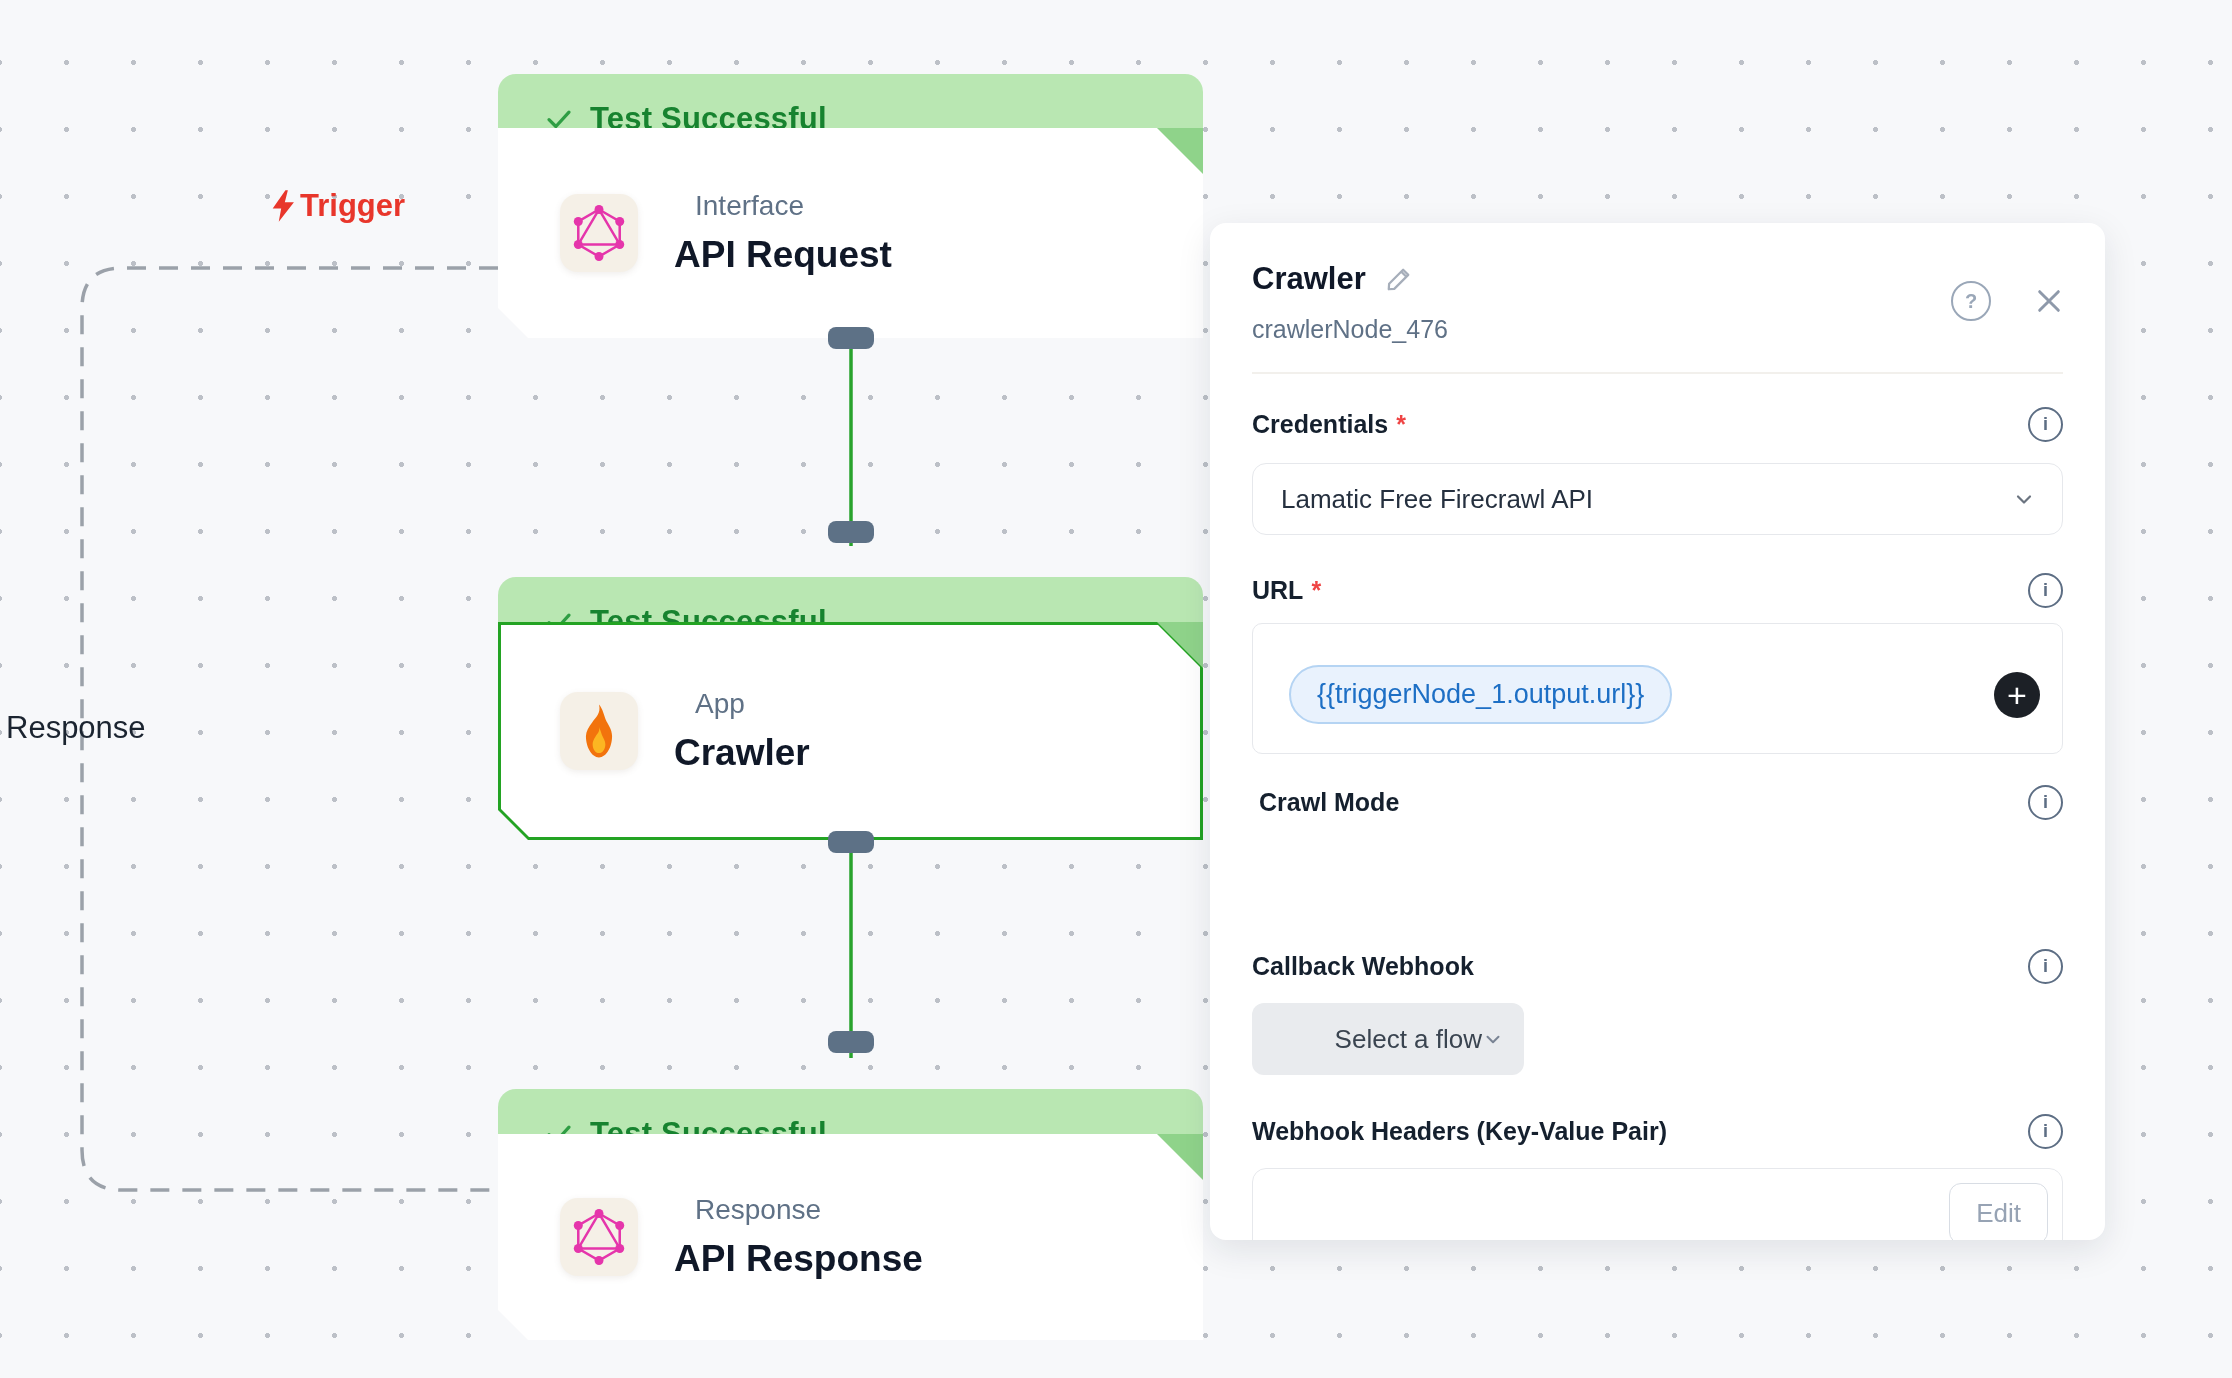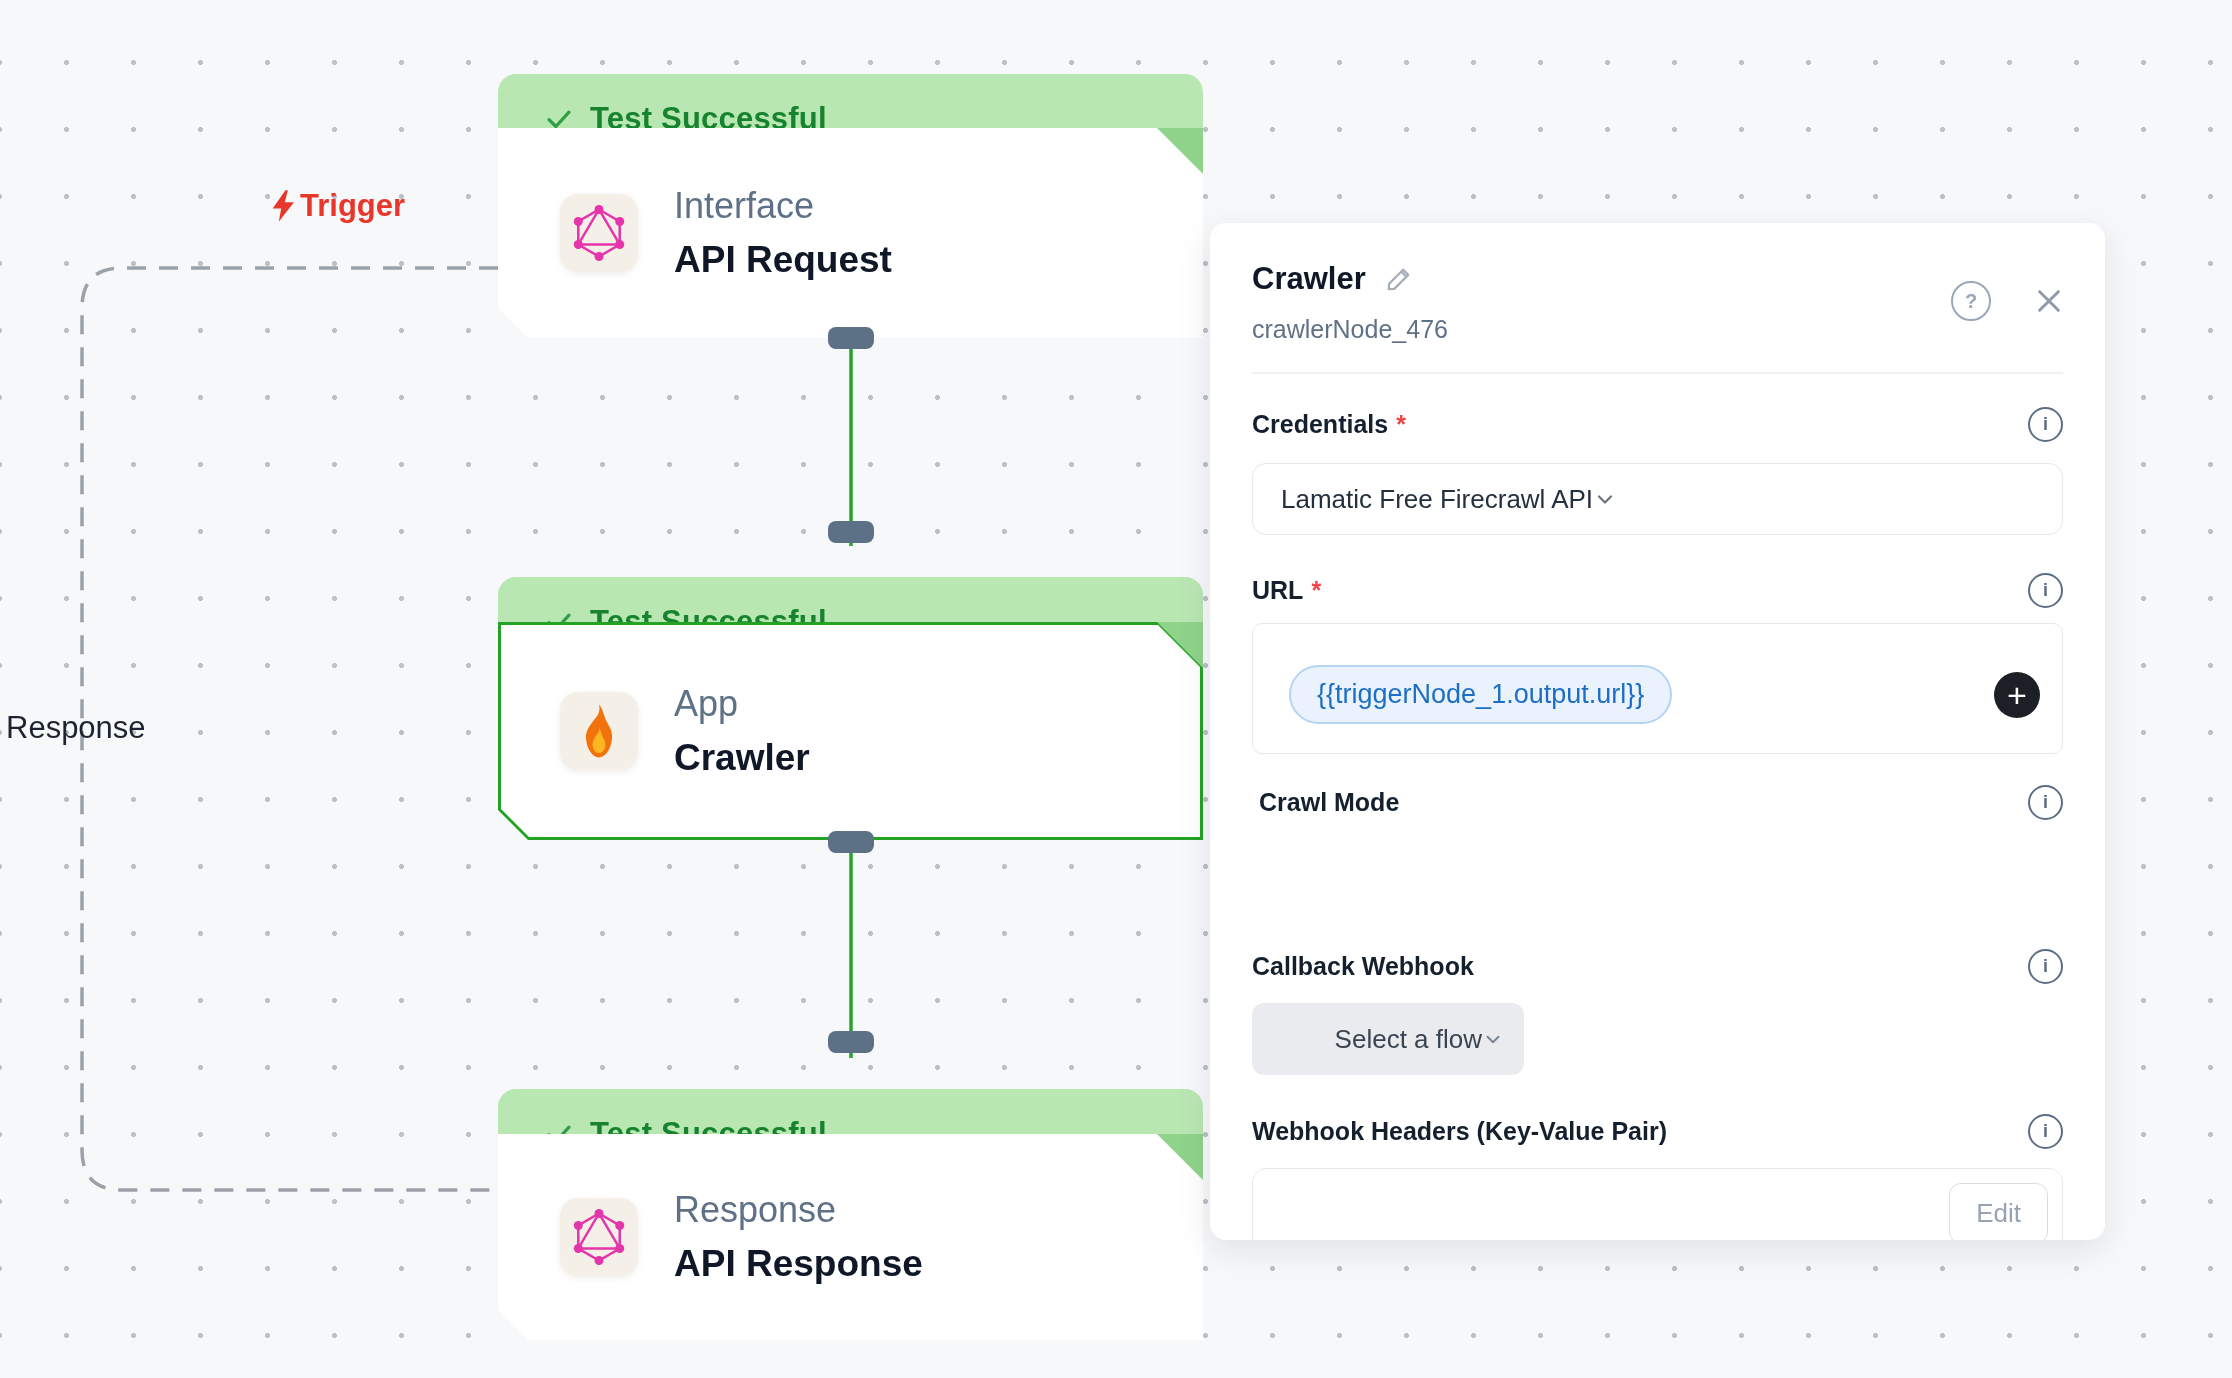--- a/index.html
+++ b/index.html
@@ -25,21 +25,21 @@
     filter:drop-shadow(0 6px 12px rgba(25,35,55,.10));}
   .card.selected{background:#23a323;}
   .card-inner{position:absolute;inset:0;background:transparent;display:flex;align-items:center;
     gap:36px;padding-left:62px;box-sizing:border-box;}
   .card.selected .card-skin{position:absolute;inset:3px;background:#fff;
     clip-path:polygon(0 0,calc(100% - 42px) 0,100% 42px,100% 100%,28px 100%,0 calc(100% - 28px));}
   .icon-box{width:78px;height:78px;border-radius:18px;background:#f5f0e7;
     display:flex;align-items:center;justify-content:center;flex:0 0 auto;
     box-shadow:0 2px 6px rgba(120,110,90,.12);}
   .node-texts{display:flex;flex-direction:column;gap:12px;}
-  .node-category{font-size:36px;color:#5f7186;}
+  .node-category{font-size:28px;color:#5f7186;margin-left:21px;}
   .node-title{font-size:37px;font-weight:600;color:#101828;}
   
   .trigger-label{position:absolute;left:268px;top:188px;z-index:5;display:flex;align-items:center;gap:2px;
     color:#e8362b;font-size:31px;font-weight:700;}
   .response-label{position:absolute;left:6px;top:710px;z-index:5;color:#1b2430;font-size:31px;}
   
   #panel{position:absolute;left:1210px;top:223px;width:895px;height:1017px;background:#fff;
     border-radius:16px;box-shadow:0 10px 34px rgba(20,30,50,.10);z-index:10;overflow:hidden;}
   .p-abs{position:absolute;}
   .panel-title-row{left:42px;top:38px;display:flex;align-items:center;gap:18px;}
@@ -48,21 +48,21 @@
   .hdr-icons{top:58px;right:40px;display:flex;align-items:center;gap:42px;}
   .help-icon{width:36px;height:36px;border-radius:50%;border:2.5px solid #9aa7b8;color:#9aa7b8;
     display:flex;align-items:center;justify-content:center;font-size:20px;font-weight:600;}
   .divider{left:42px;right:42px;top:149px;height:2px;background:#f2f0ec;}
   .flabel-row{left:42px;right:42px;display:flex;justify-content:space-between;align-items:center;}
   .flabel{font-size:25px;font-weight:700;color:#15202e;}
   .req{color:#ef4444;margin-left:8px;font-weight:700;}
   .info-icon{width:31px;height:31px;border-radius:50%;border:2.3px solid #5d6e84;color:#5d6e84;
     display:flex;align-items:center;justify-content:center;font-size:18px;font-weight:600;font-style:normal;}
   .select{left:42px;right:42px;height:72px;border:1.5px solid #e6e8ec;border-radius:14px;background:#fff;
-    display:flex;align-items:center;padding:0 26px 0 28px;box-sizing:border-box;}
+    display:flex;align-items:center;justify-content:space-between;padding:0 26px 0 28px;box-sizing:border-box;}
   .fvalue{font-size:26px;color:#25303f;}
   .url-box{left:42px;right:42px;height:131px;border:1.5px solid #e6e8ec;border-radius:10px;background:#fff;
     display:flex;align-items:center;justify-content:space-between;padding:12px 22px 0 36px;box-sizing:border-box;}
   .chip{background:#e9f2fd;border:2px solid #b5d4f3;border-radius:30px;padding:12px 26px;
     font-size:27px;color:#1d6fc5;}
   .plus-btn{width:46px;height:46px;border-radius:50%;background:#1c2026;color:#fff;
     display:flex;align-items:center;justify-content:center;font-size:34px;font-weight:400;line-height:1;}
   .selects-row{left:42px;right:42px;display:flex;gap:20px;}
   .gray-select{width:272px;height:72px;background:#e9ebee;border-radius:12px;
     display:flex;align-items:center;justify-content:flex-end;padding:0 20px 0 22px;box-sizing:border-box;flex:0 0 auto;}

